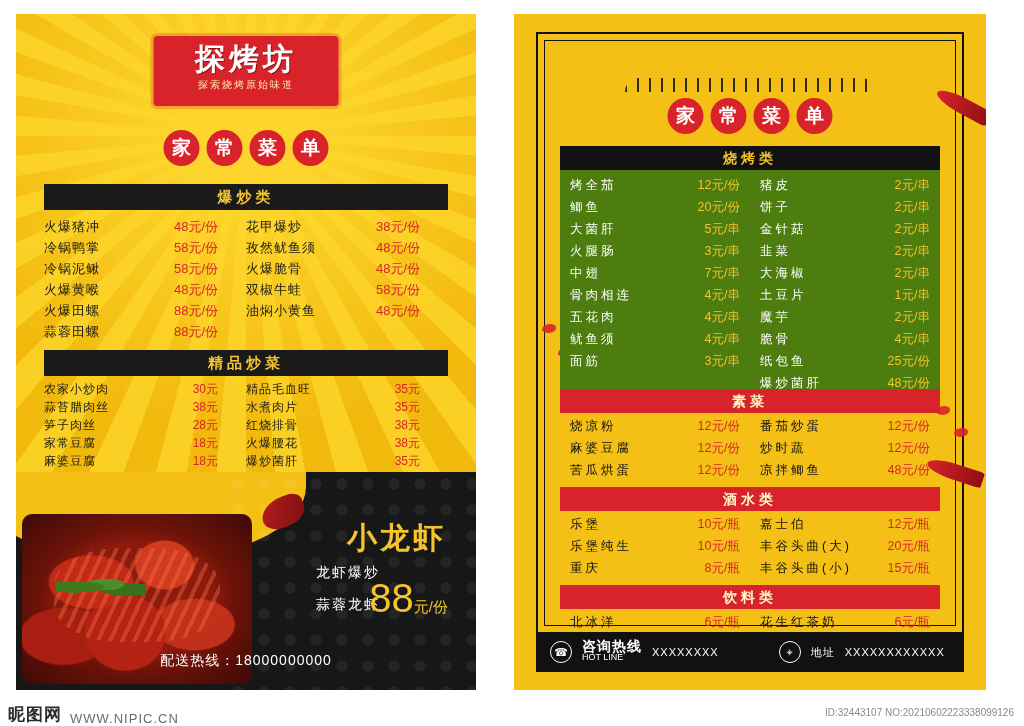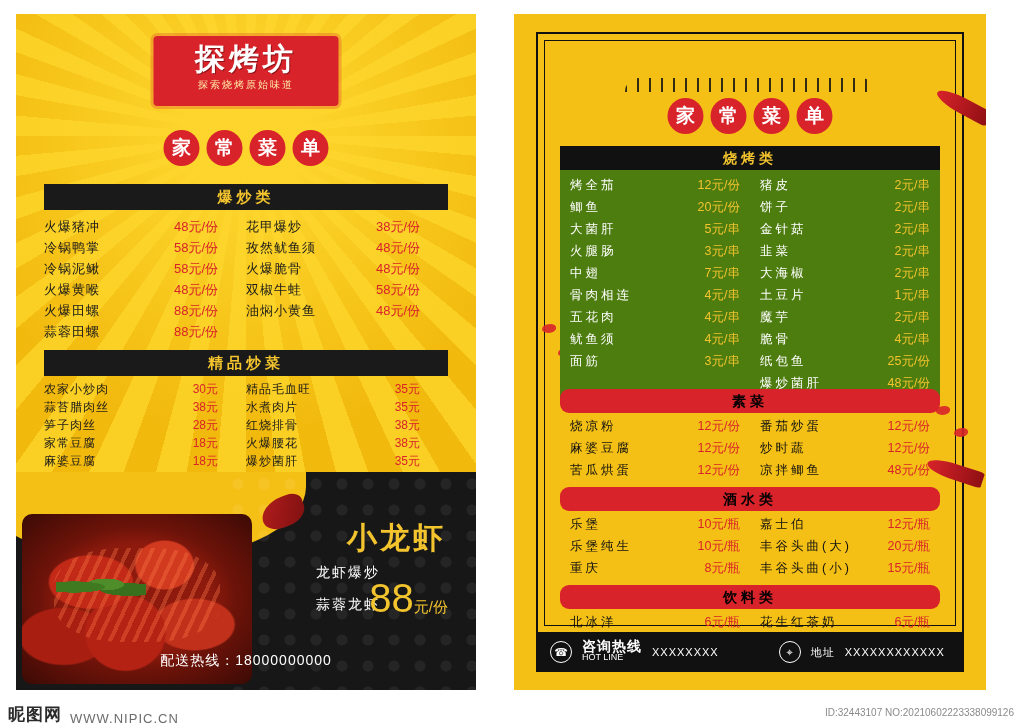--- a/index.html
+++ b/index.html
@@ -154,21 +154,21 @@
     opacity:.85;
     border-radius:120px 120px 0 0;
   }
   .circle-row-r { position:absolute; left:50%; transform:translateX(-50%); top:84px; display:flex; gap:7px; }
 
   .rsec {
     position:absolute; left:46px; width:380px; height:24px;
     color:#f3c42d; background:#111; font-size:14px; font-weight:bold;
     letter-spacing:4px; text-align:center; line-height:24px;
   }
-  .rsec.red { background:#d8232a; color:#000000;border-radius:9px; }
+  .rsec.red { background:#d8232a; color:#fef9c3; }
   .rblock { position:absolute; left:46px; width:380px; background:#4d7c0f; }
   .rblock.plain { background:transparent; }
   .rcols { display:flex; }
   .rcol { width:50%; padding:0 10px; }
   .rrow { display:flex; align-items:baseline; font-size:12.5px; line-height:22px; }
   .rrow .nm { letter-spacing:3px; }
   .rrow .pr { margin-left:auto; }
   .on-dark .nm { color:#ffffff; }
   .on-dark .pr { color:#f3c42d; }
   .on-light .nm { color:#111; }

